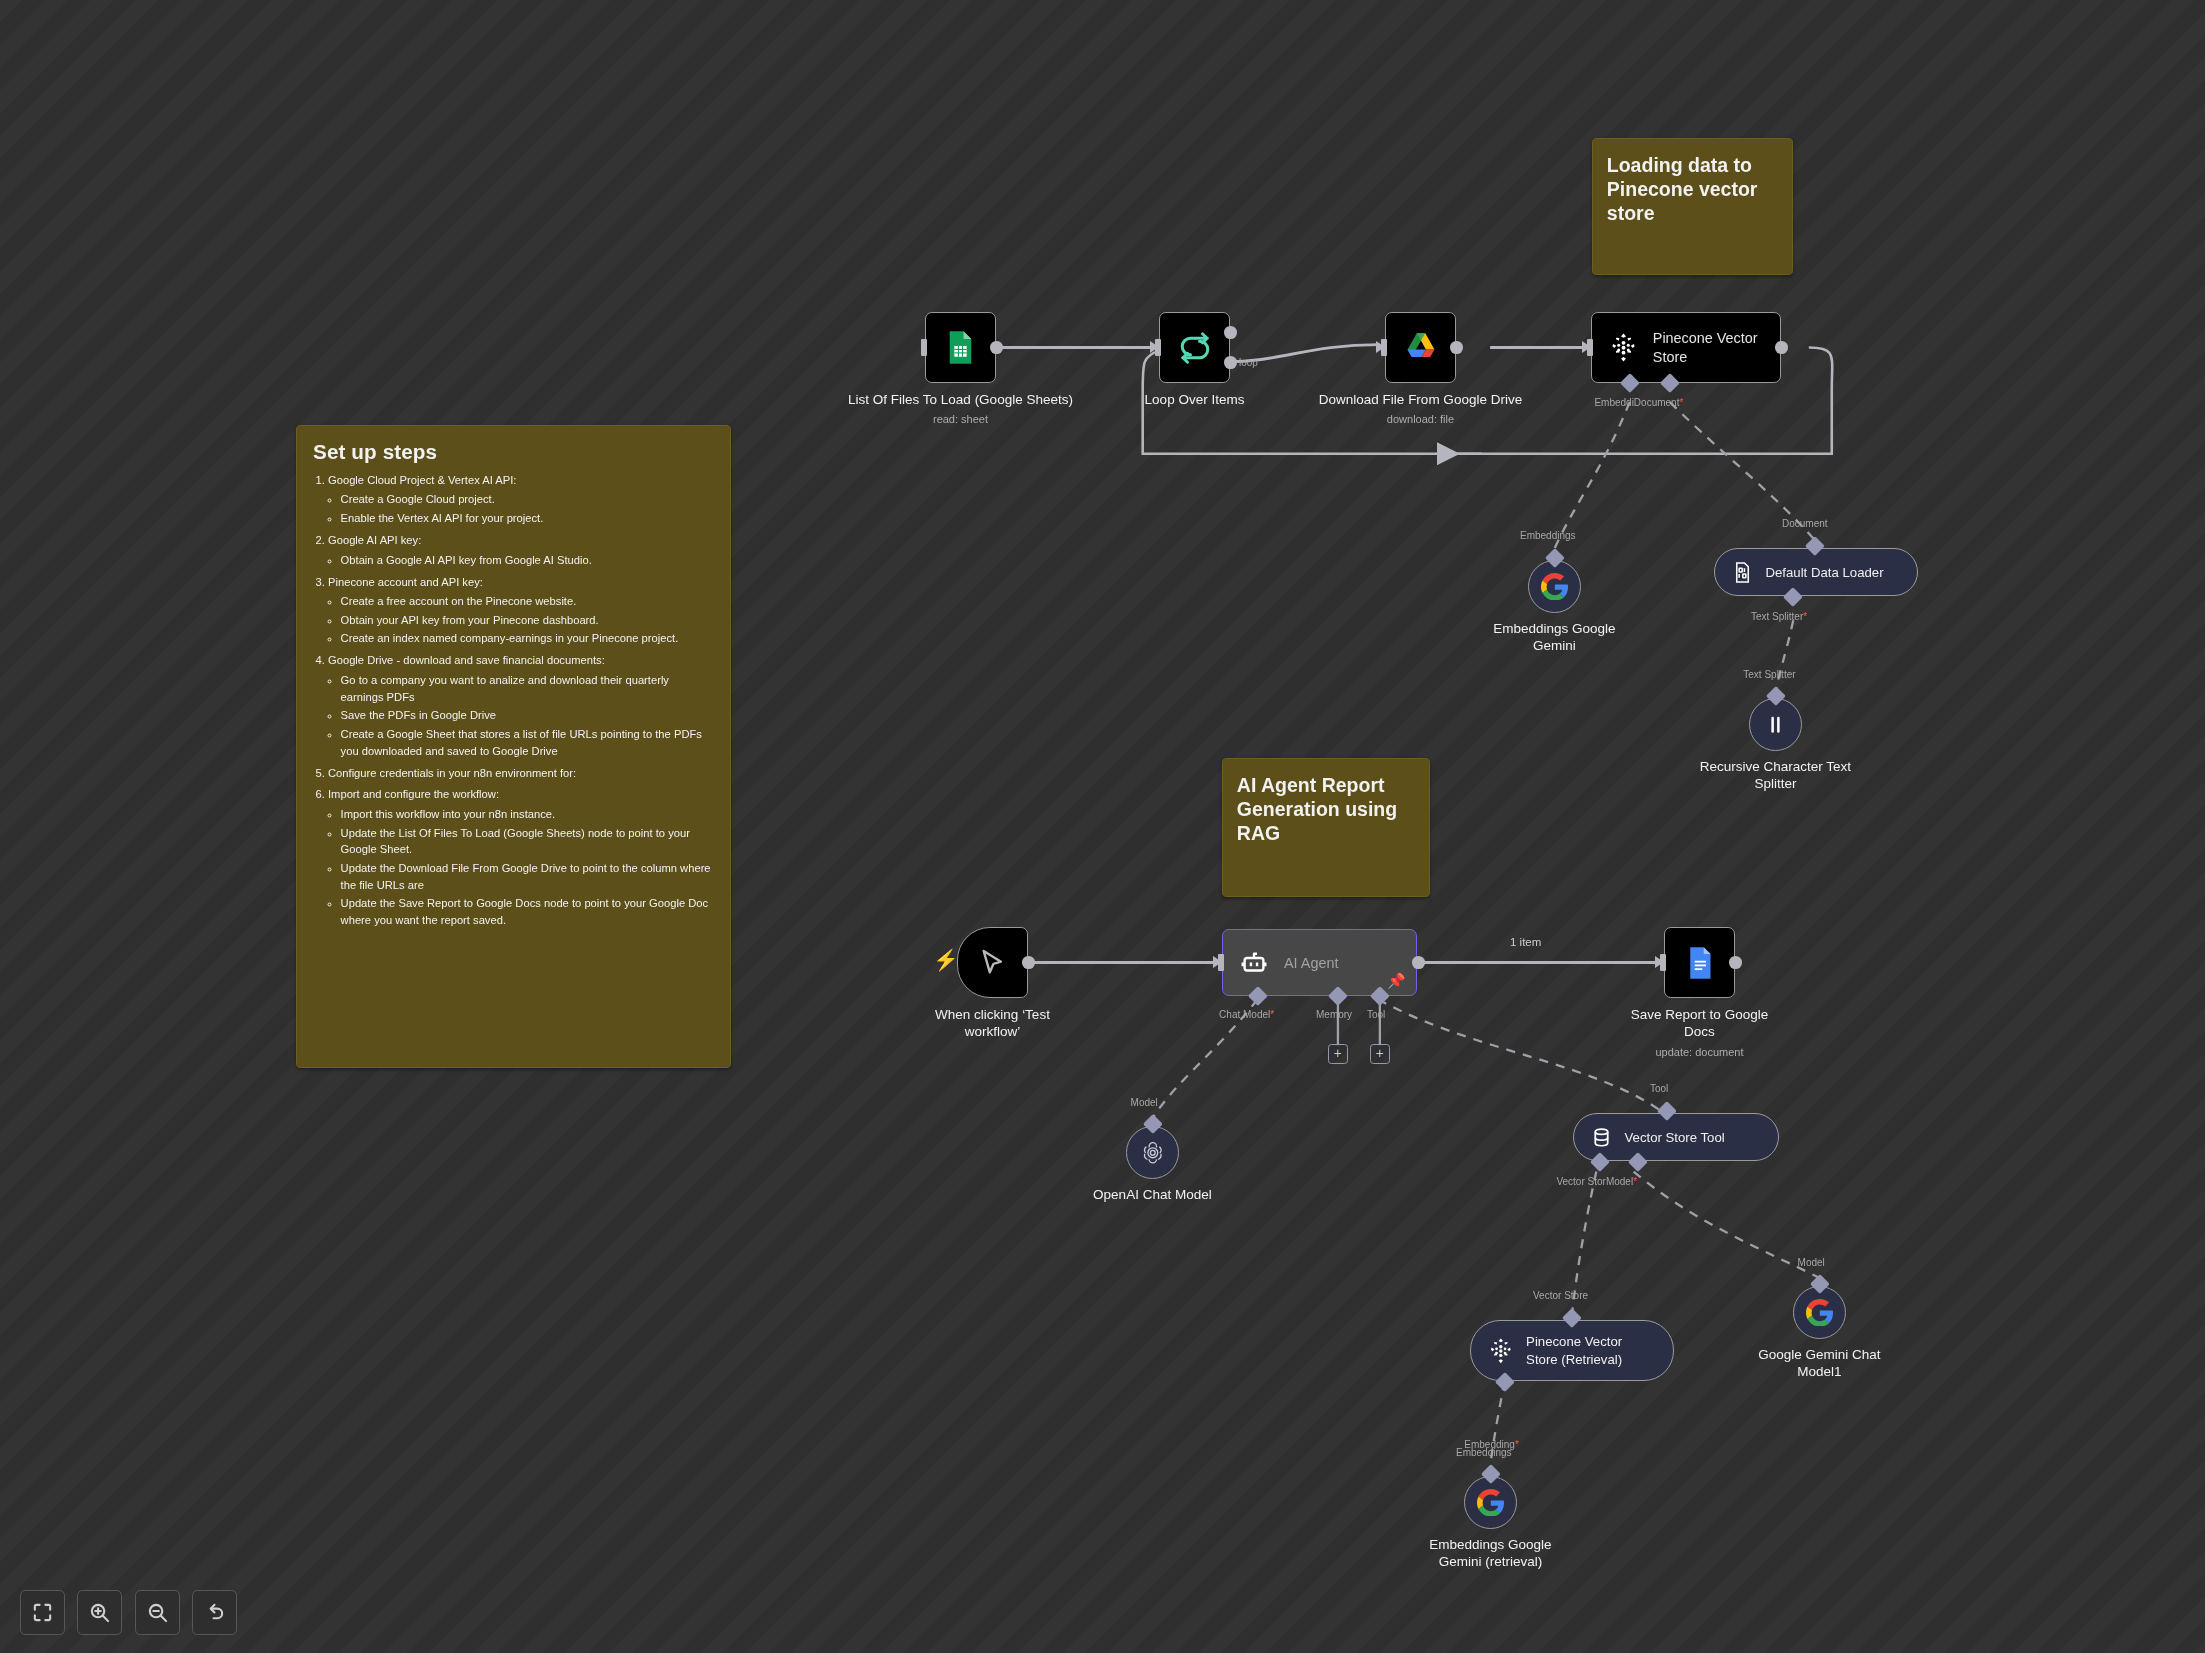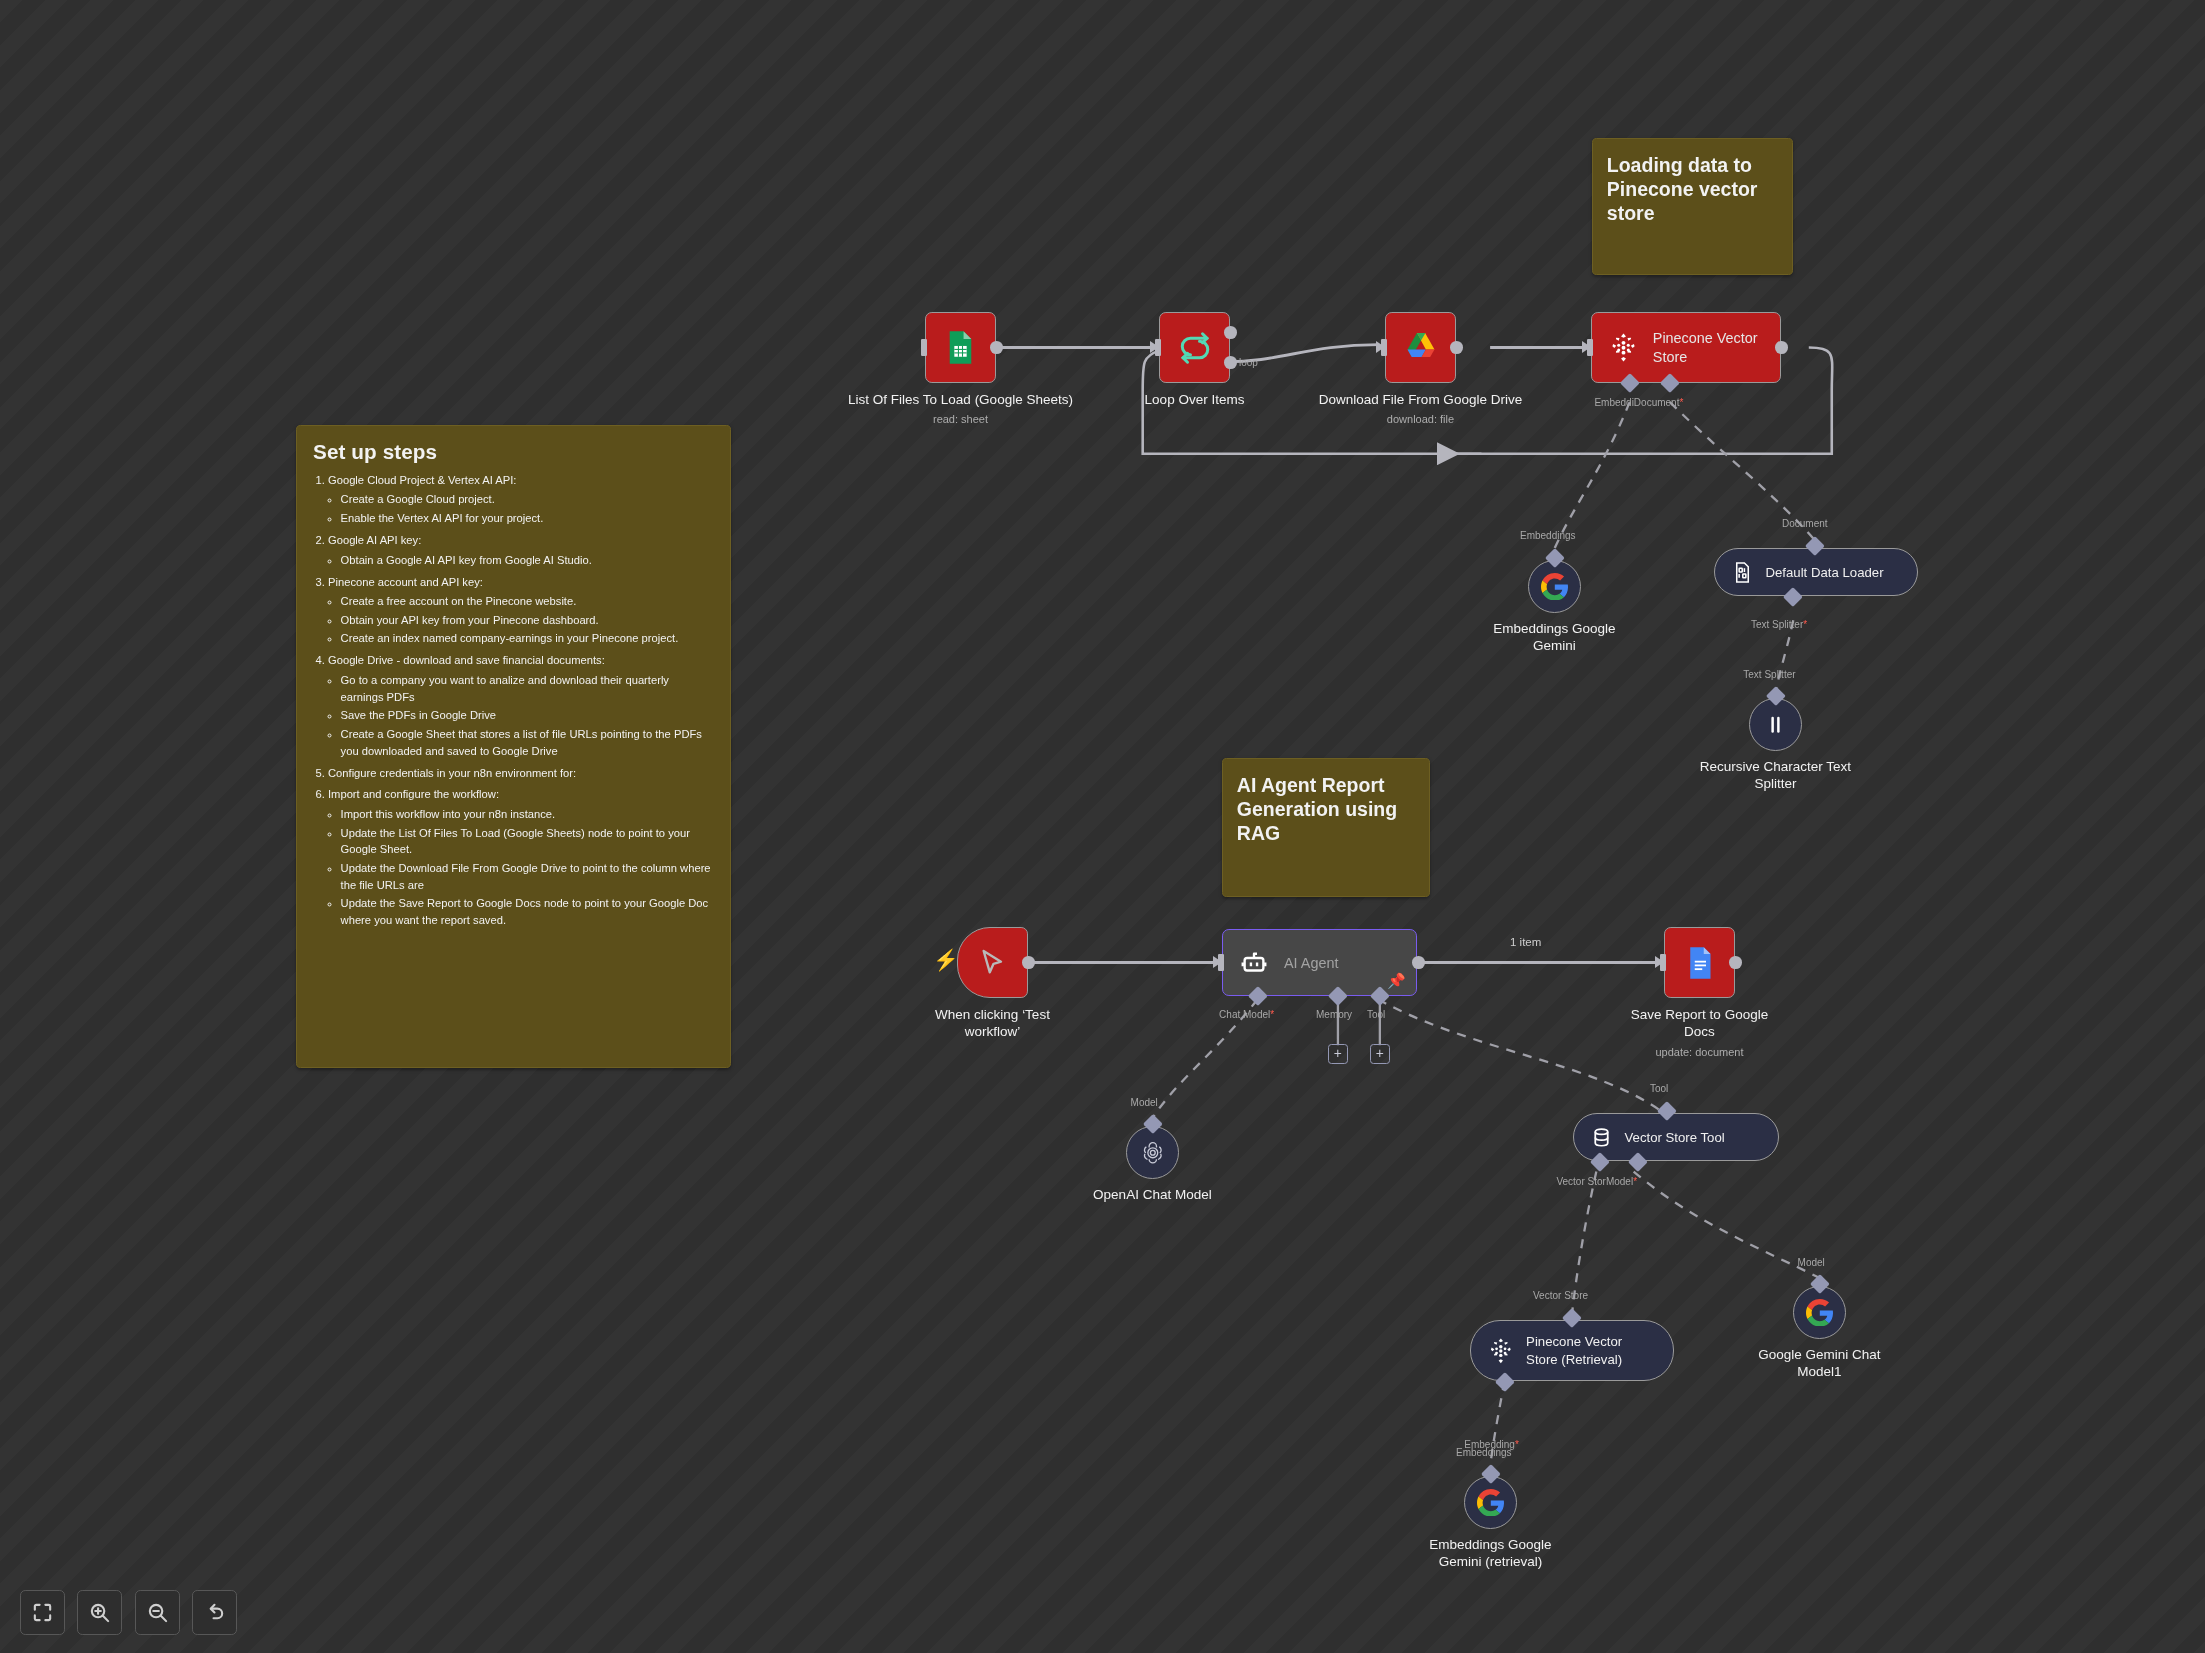--- a/index.html
+++ b/index.html
@@ -29,21 +29,21 @@
   .sticky-setup{ left:296px; top:425px; width:435px; height:643px; padding:0 0 10.3px 0; }
   .sticky-setup h2{ font-size:20.7px; font-weight:700; padding:13.8px 16px 8px 16px; letter-spacing:0.1px;}
   .sticky-setup ol{ margin:0 16px 0 31px; font-size:11.2px; line-height:1.5; }
   .sticky-setup ol > li{ margin-bottom:5.2px; }
   .sticky-setup ul{ margin:2.9px 0 3.4px 12.6px; list-style:circle; }
   .sticky-setup ul li{ margin-bottom:1.7px; }
 
   
   .node{ position:absolute; }
   .nbox{
-    background:#b91c1c; border:1.1px solid #9a9a9a; border-radius:6.9px;
+    background:#000000; border:1.1px solid #9a9a9a; border-radius:6.9px;
     width:71px; height:71px; display:flex; align-items:center; justify-content:center;
   }
   .nbox.trigger{ border-radius:33px 6.9px 6.9px 33px; }
   .nbox.agent{
     width:195px; height:67px; border-color:#7a5cf0; background:#474747;
     justify-content:flex-start; padding-left:16px; gap:15px; position:relative;
   }
   .nbox.agent .ntitle{ font-size:14.4px; color:#a3a3a3; }
   .caption{
     position:absolute; left:50%; transform:translateX(-50%);
@@ -304,21 +304,21 @@
         <rect x="8.5" y="7.5" width="3.2" height="4" rx="0.5"></rect>
         <path d="M14 7.5v4"></path>
         <path d="M8.5 13.5v4"></path>
         <rect x="12.3" y="13.5" width="3.2" height="4" rx="0.5"></rect>
       </svg>
       <span>Default Data Loader</span>
     </div>
     <div class="diamond" style="left:94px; top:-8.6px;"></div>
     <div class="elabel" style="left:68px; top:-30px;">Document</div>
     <div class="diamond" style="left:72px; top:42px;"></div>
-    <div class="elabel" style="left:37px; top:63px;margin-top:8px;">
+    <div class="elabel" style="left:37px; top:63px;">
       <span>Text Splitter</span><span class="req">*</span>
     </div>
   </div>
 
   <div class="node" style="left:1749px; top:698px;">
     <div class="circ" style="left:0; top:0;">
       <svg width="23" height="27.6" viewBox="0 0 24 24" stroke="#fff" stroke-width="2.6" stroke-linecap="round">
         <line x1="9" y1="5" x2="9" y2="19"></line>
         <line x1="15" y1="5" x2="15" y2="19"></line>
       </svg>

